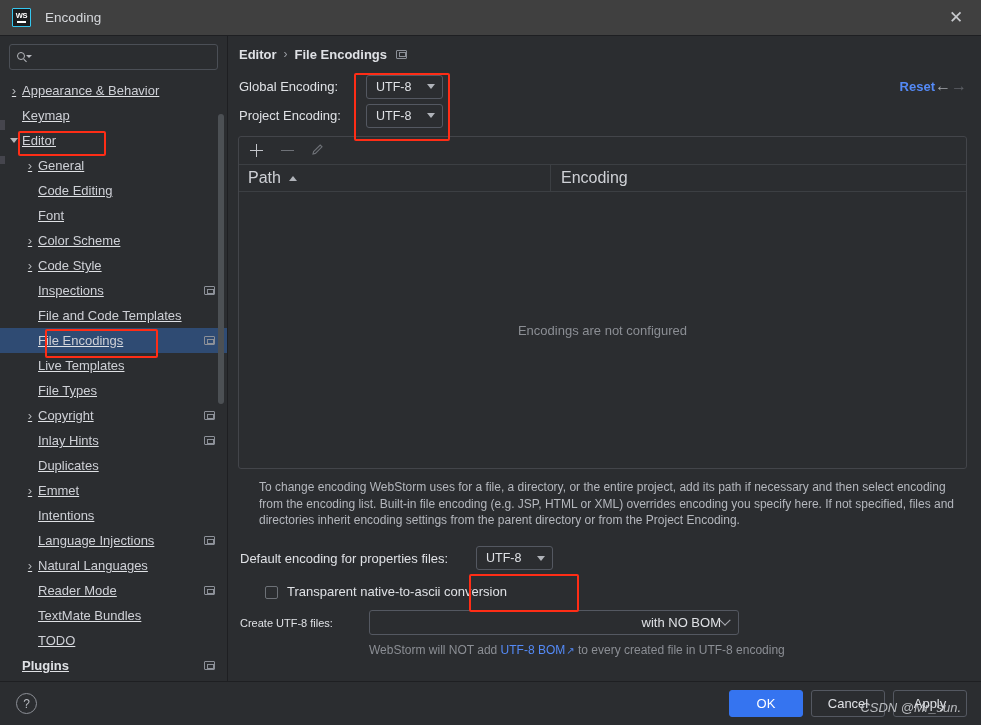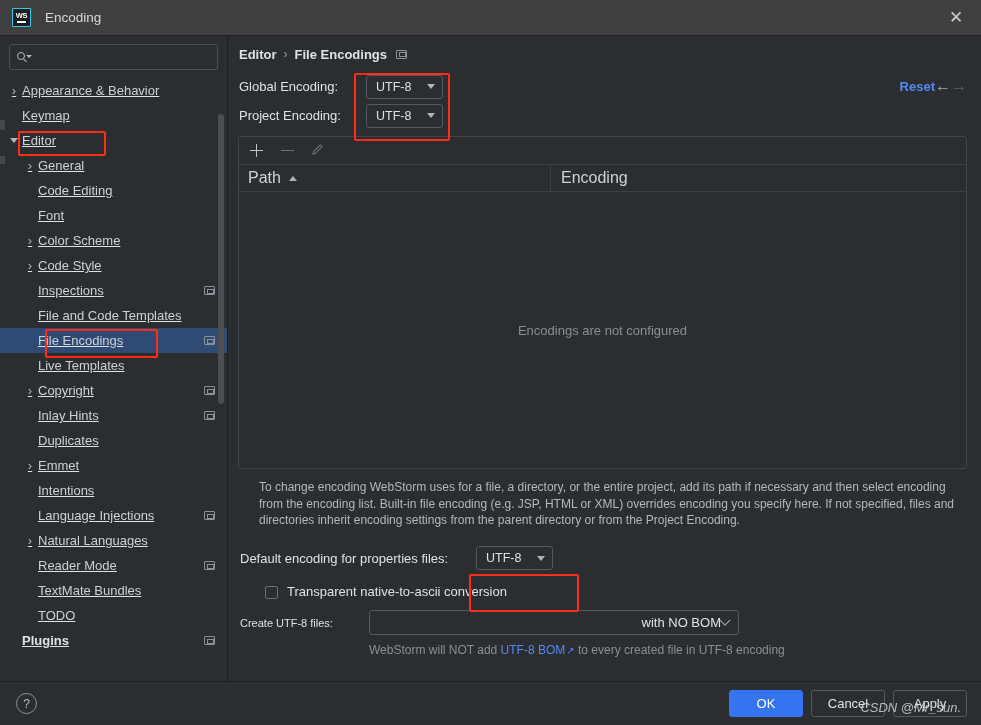--- a/index.html
+++ b/index.html
@@ -593,20 +593,24 @@
         <div class="tree-item lvl1 selected">
           <span class="arrow "></span>
           <span class="label">File Encodings</span>
           <span class="cfg-icon"></span>
         </div>
         <div class="tree-item lvl1">
           <span class="arrow "></span>
           <span class="label">Live Templates</span>
         </div>
         <div class="tree-item lvl1">
+          <span class="arrow "></span>
+          <span class="label">File Types</span>
+        </div>
+        <div class="tree-item lvl1">
           <span class="arrow collapsed"></span>
           <span class="label">Copyright</span>
           <span class="cfg-icon"></span>
         </div>
         <div class="tree-item lvl1">
           <span class="arrow "></span>
           <span class="label">Inlay Hints</span>
           <span class="cfg-icon"></span>
         </div>
         <div class="tree-item lvl1">

